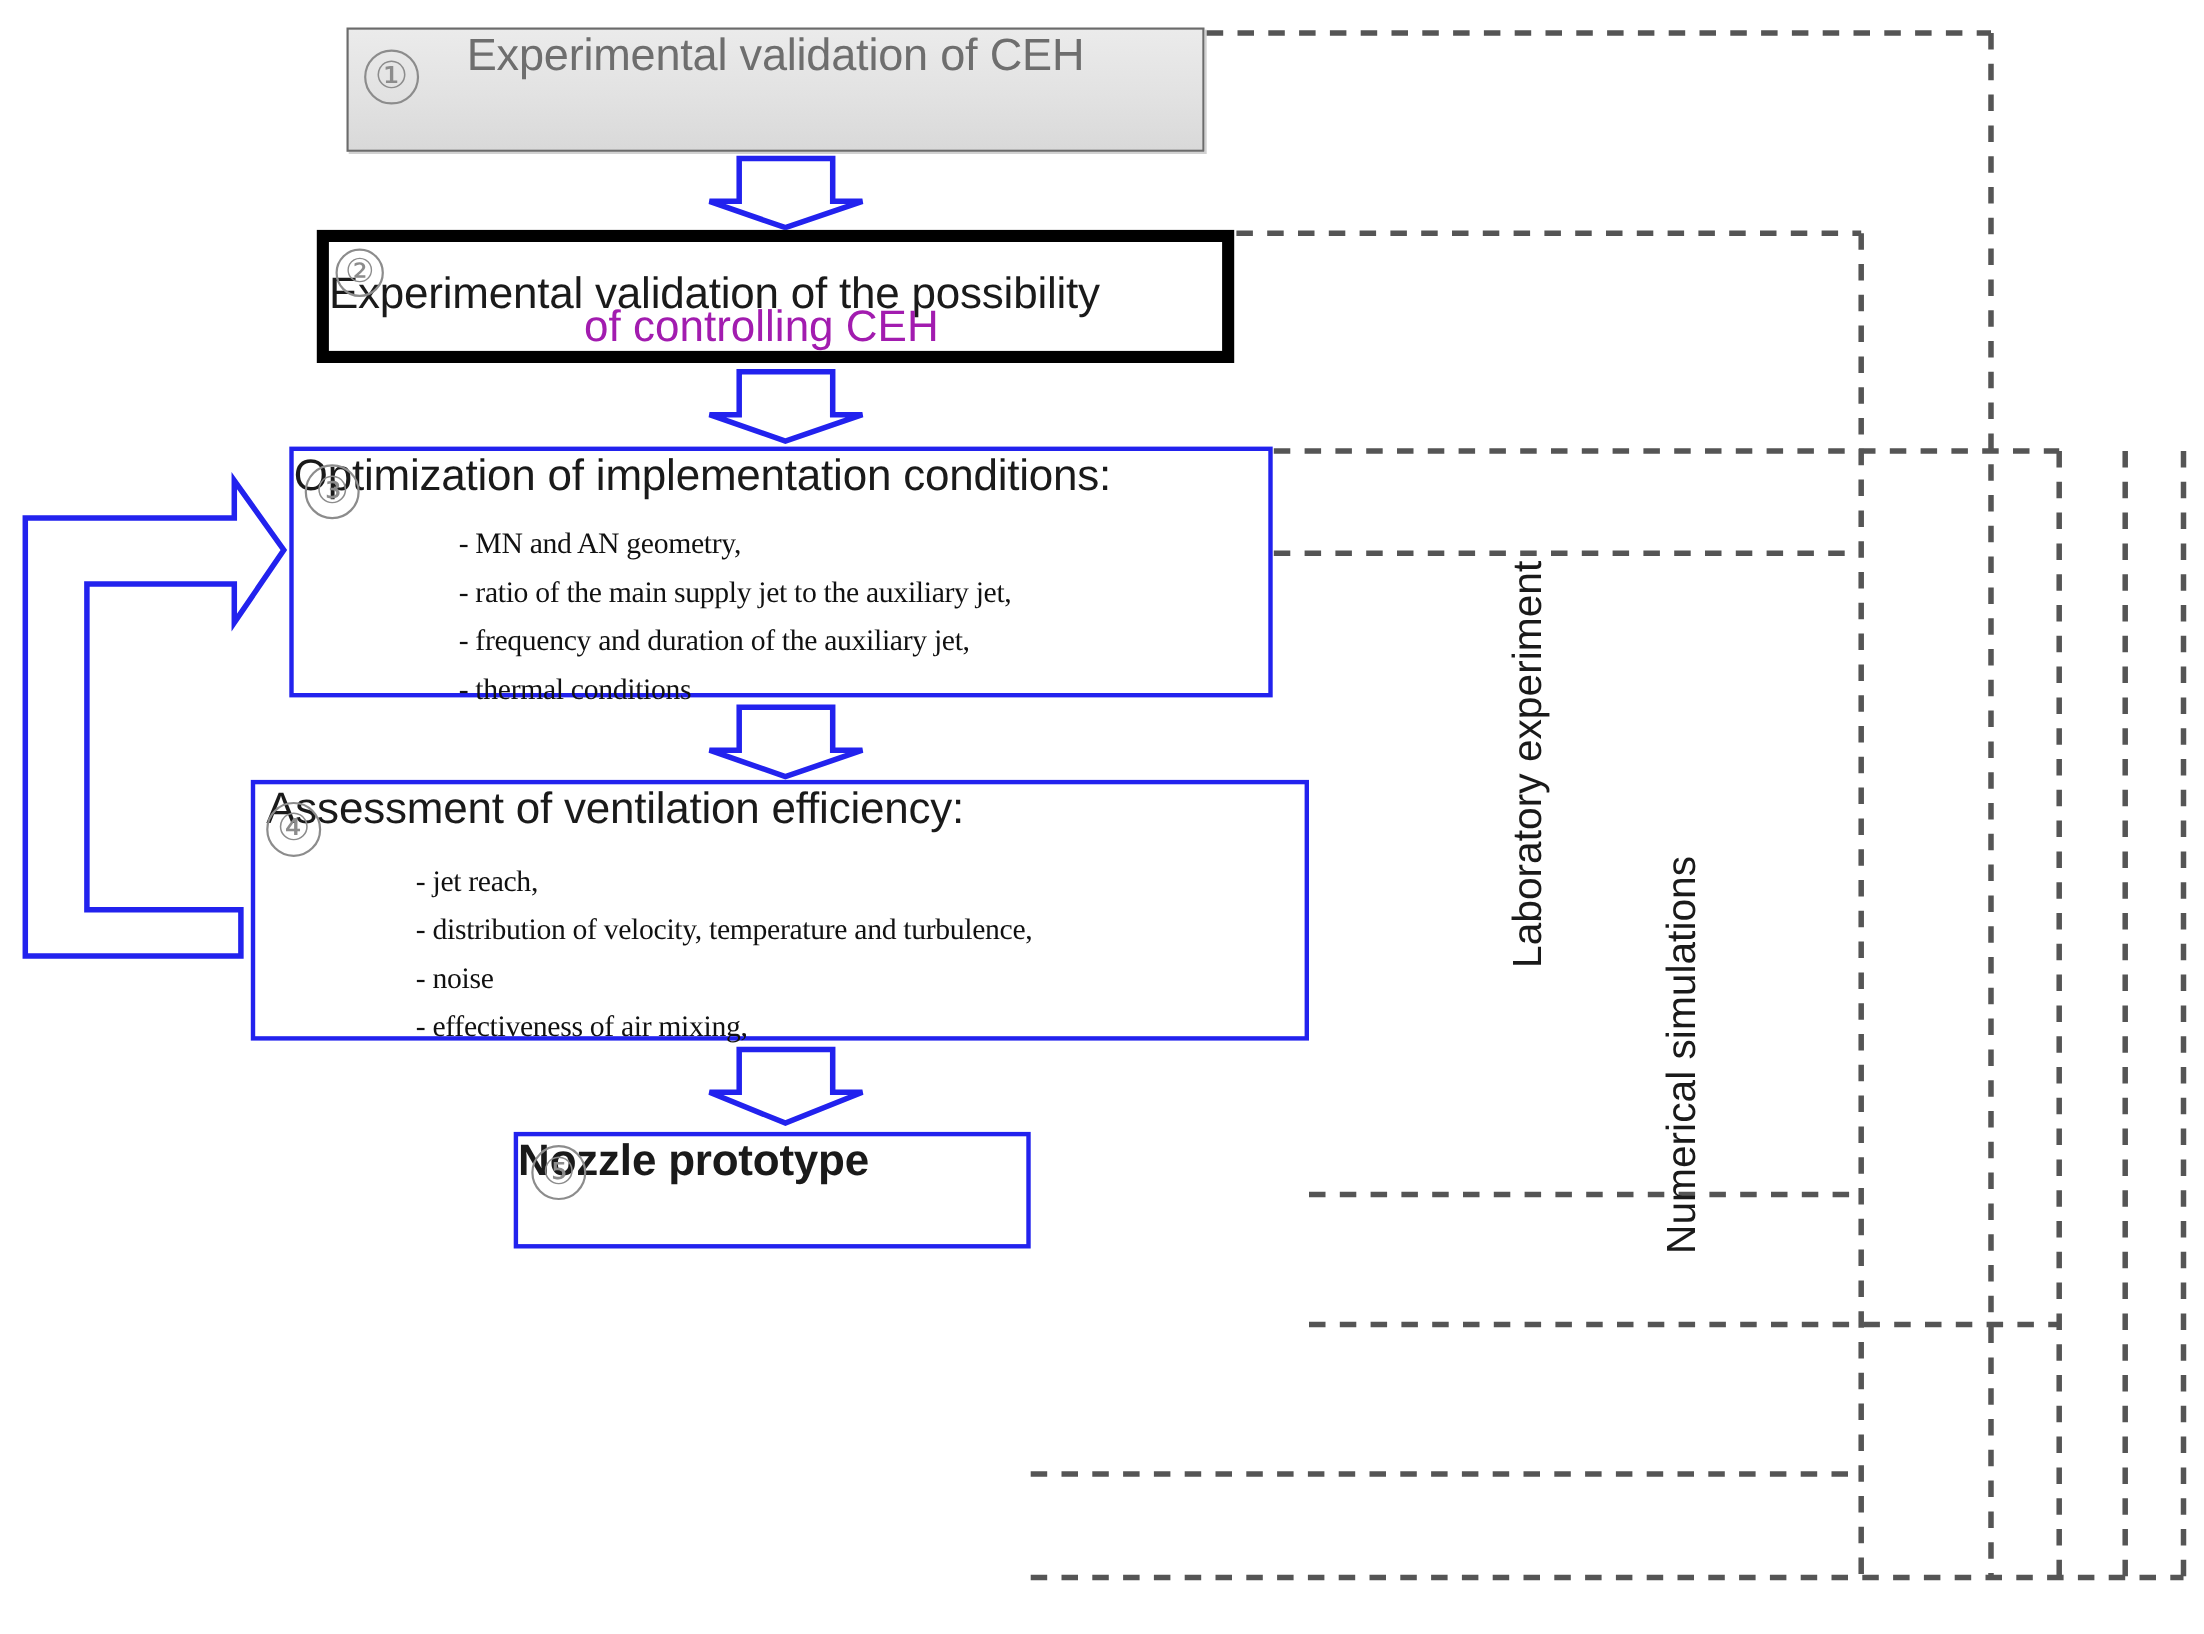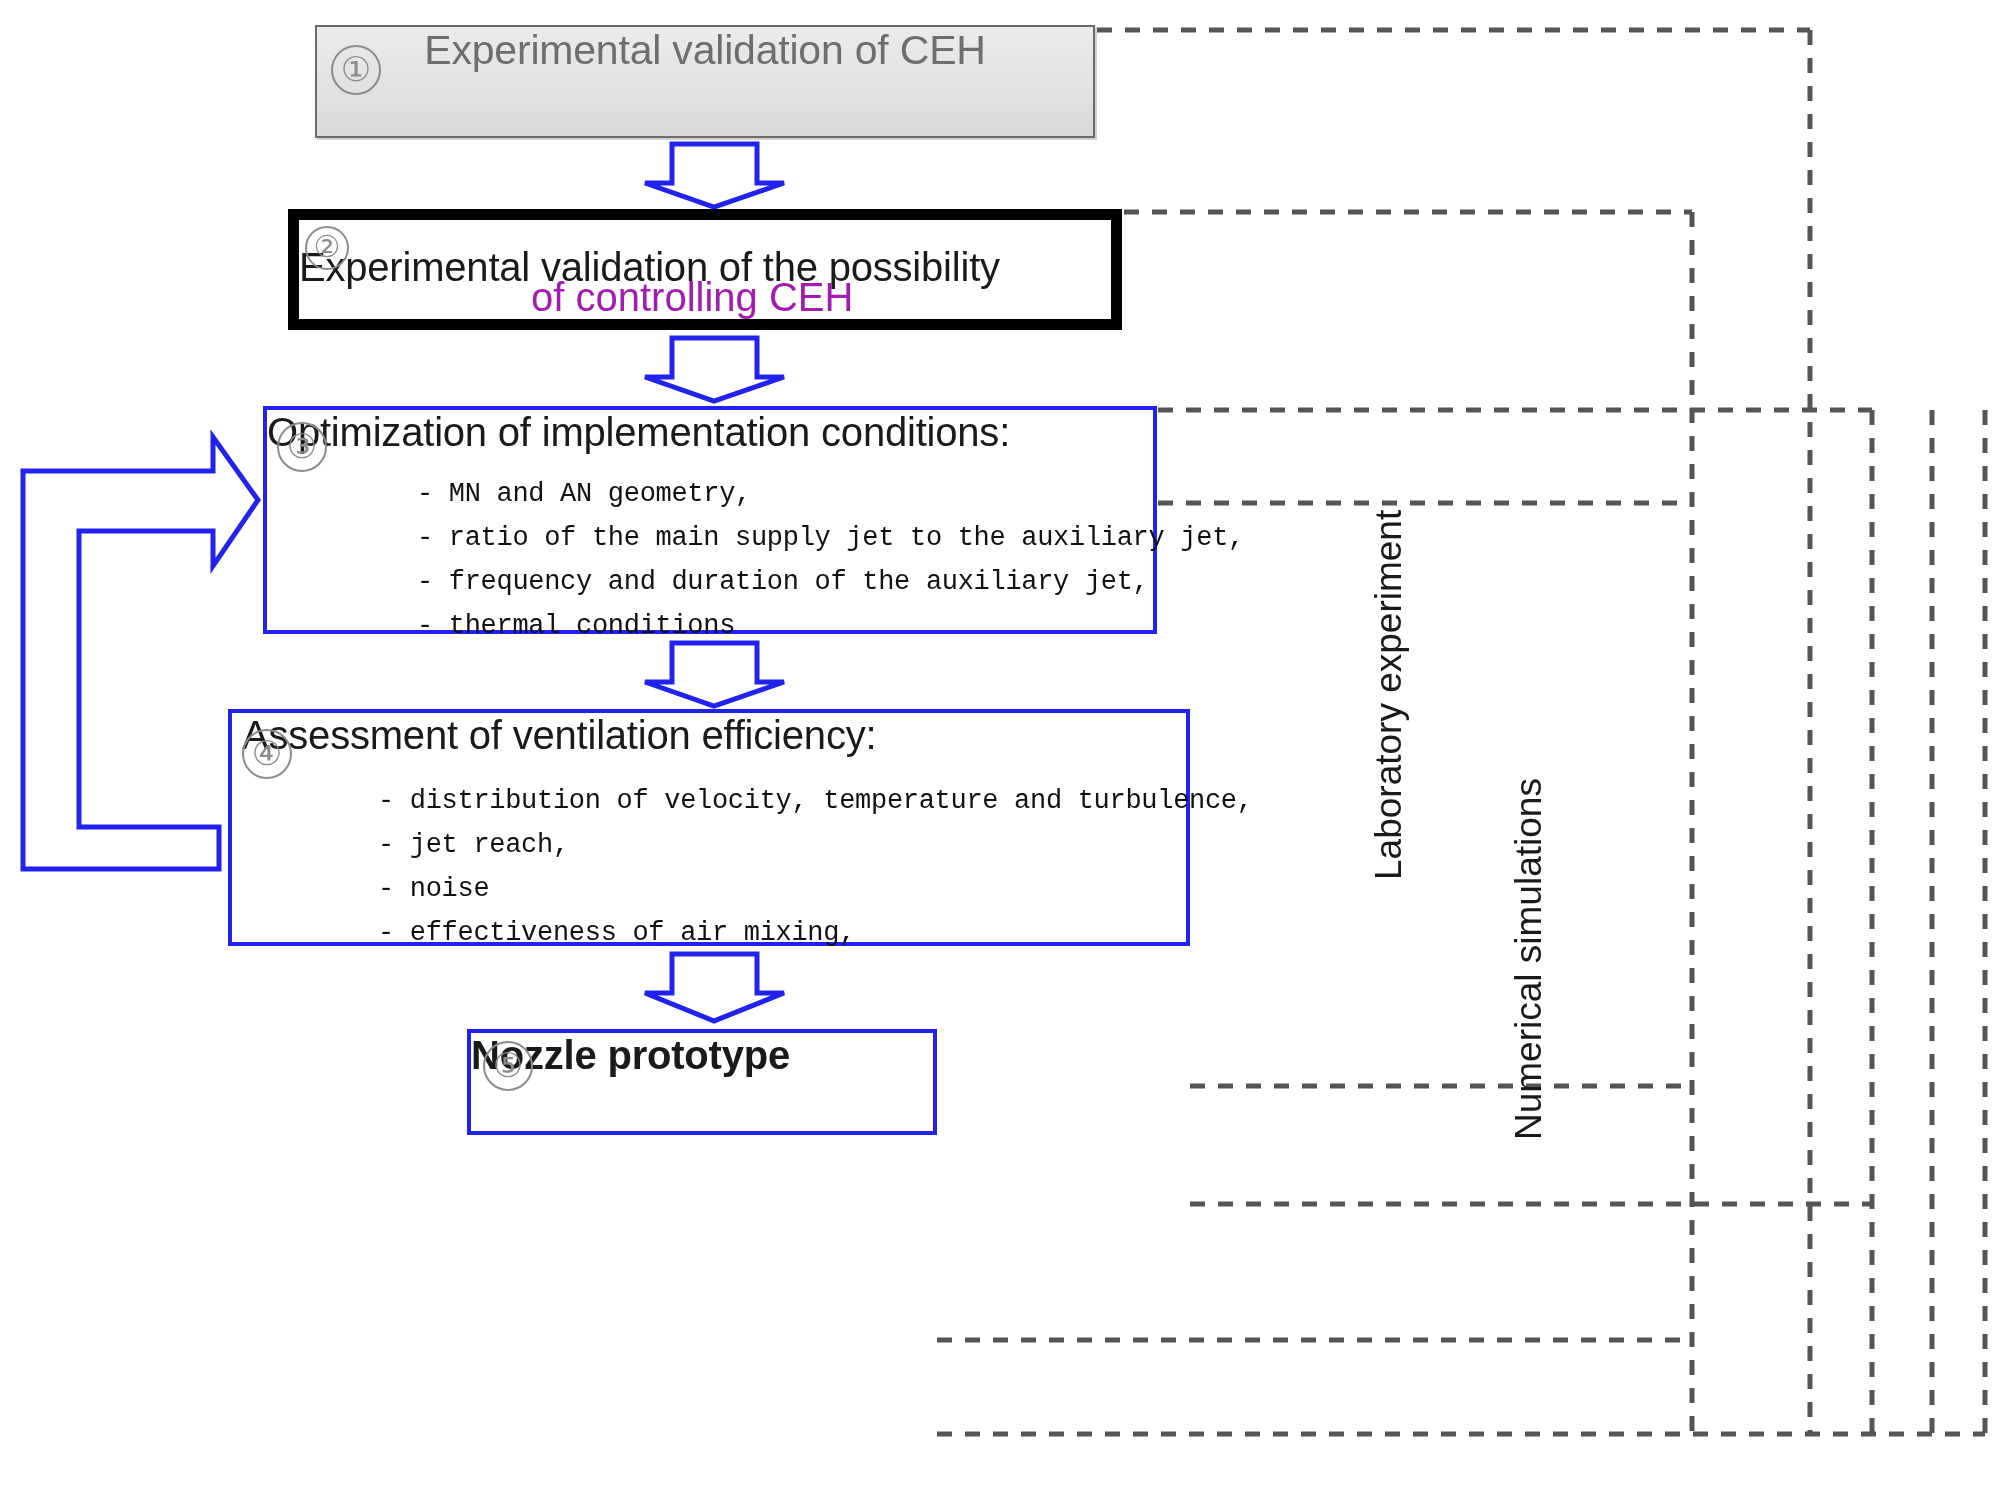--- a/index.html
+++ b/index.html
@@ -10,21 +10,21 @@
   .box{position:absolute;box-sizing:border-box;background:#ffffff;}
   .box .num{
     position:absolute;width:46px;height:46px;border:2px solid #8c8c8c;border-radius:50%;
     color:#8c8c8c;font-size:34px;line-height:44px;text-align:center;
     font-family:"Liberation Sans",sans-serif;
   }
   .title{
     font-size:40px;color:#1a1a1a;font-family:"Liberation Sans",sans-serif;
     white-space:nowrap;letter-spacing:-0.2px;
   }
-  .bullets{font-size:27px;color:#111;font-family:Liberation Mono, monospace;
+  .bullets{font-size:27px;color:#111;font-family:Liberation Serif, serif;
     line-height:44px;letter-spacing:-0.3px;}
   .bullets div{white-space:nowrap;}
 
   
   #box1{
     left:315px;top:25px;width:780px;height:113px;
     border:2px solid #6b6b6b;
     background:linear-gradient(180deg,#ebebeb 0%,#e2e2e2 55%,#d9d9d9 100%);
     box-shadow: 2px 2px 0 rgba(0,0,0,.18);
   }
@@ -131,22 +131,22 @@
       <div>- ratio of the main supply jet to the auxiliary jet,</div>
       <div>- frequency and duration of the auxiliary jet,</div>
       <div>- thermal conditions</div>
     </div>
   </div>
 
   <div class="box" id="box4">
     <div class="num">④</div>
     <div class="title">Assessment of ventilation efficiency:</div>
     <div class="bullets">
+      <div>- jet reach,</div>
       <div>- distribution of velocity, temperature and turbulence,</div>
-      <div>- jet reach,</div>
       <div>- noise</div>
       <div>- effectiveness of air mixing,</div>
     </div>
   </div>
 
   <div class="box" id="box5">
     <div class="num">⑤</div>
     <div class="title">Nozzle prototype</div>
   </div>
 

